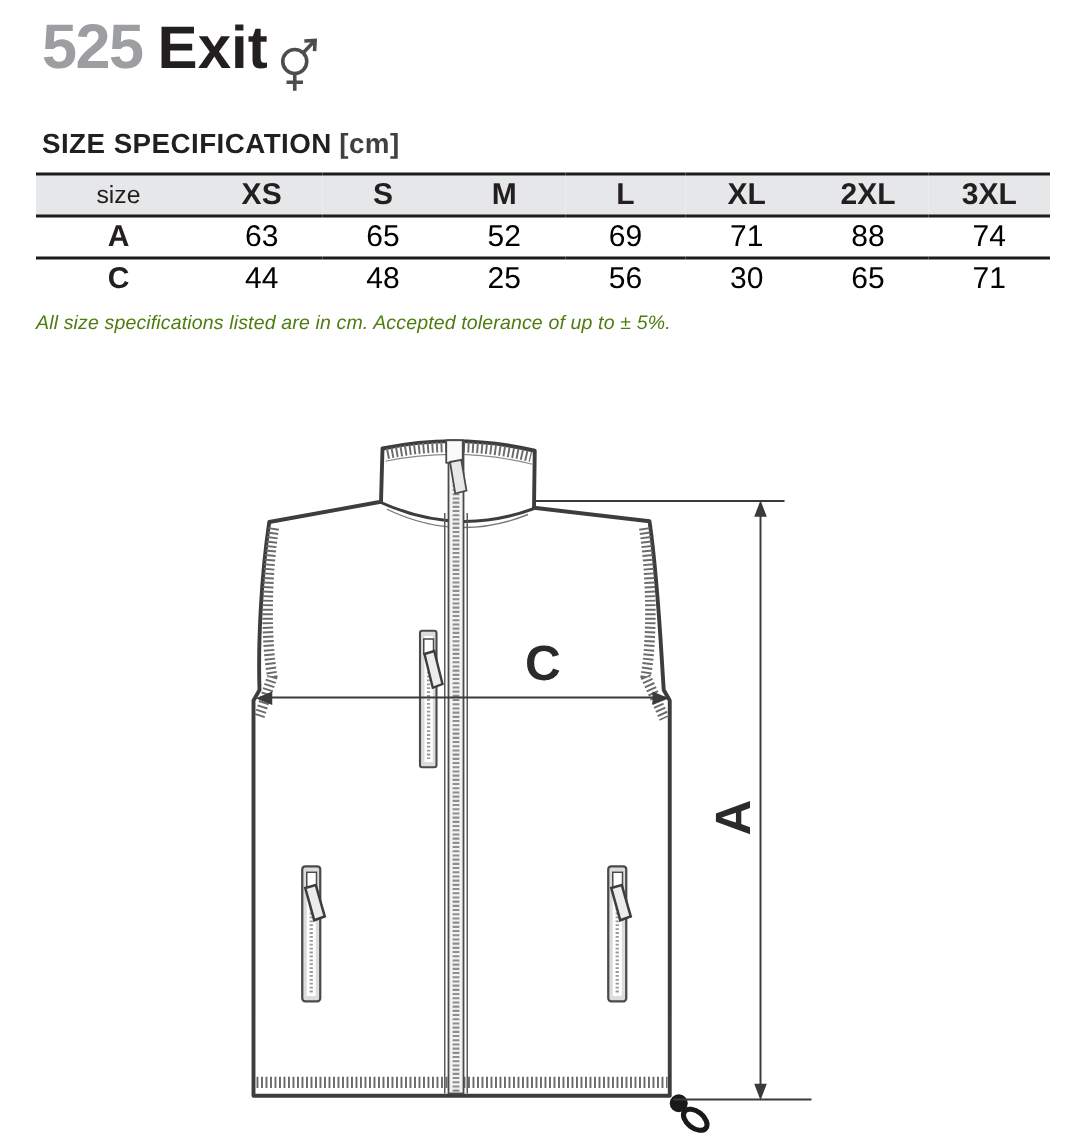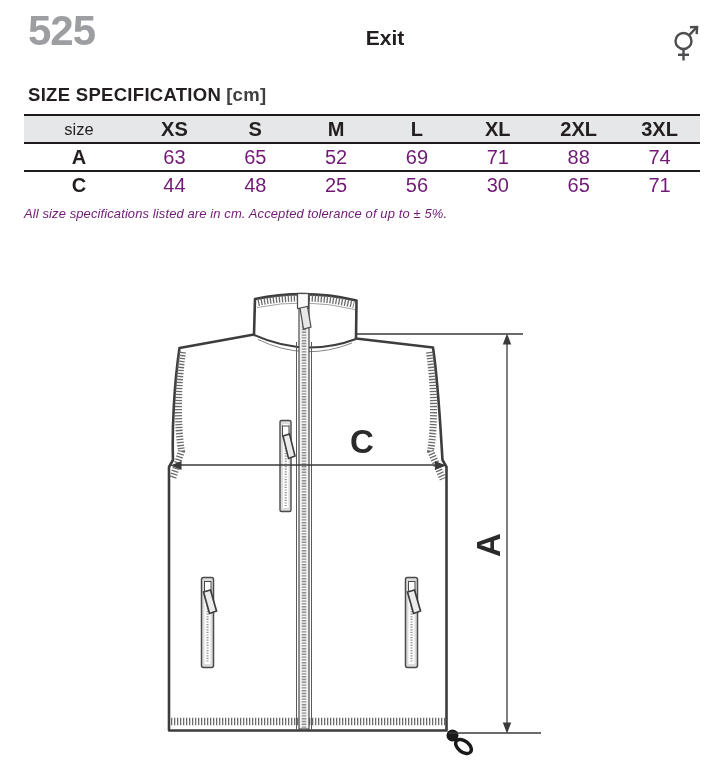--- a/index.html
+++ b/index.html
@@ -3,41 +3,41 @@
 <meta charset="utf-8">
 <style>
   html,body{margin:0;padding:0;}
   body{
     width:715px;height:765px;background:#ffffff;position:relative;overflow:hidden;
     font-family:"Liberation Sans","DejaVu Sans",sans-serif;color:#231f20;
     -webkit-font-smoothing:antialiased;
   }
   .page{padding:6px 15px 0 24px;}
   
-  .title-row{display:flex;align-items:baseline;margin:4px 0 0 4px;justify-content:space-between;}
+  .title-row{display:flex;align-items:baseline;margin:4px 0 0 4px;}
   .product-code{font-size:42px;font-weight:700;color:#9c9ea1;letter-spacing:-1px;line-height:1;}
-  .product-name{font-size:21px;font-weight:700;color:#231f20;margin-left:10px;line-height:1;}
+  .product-name{font-size:40px;font-weight:700;color:#231f20;margin-left:10px;line-height:1;}
   .gender-icon{margin-left:8px;position:relative;top:7px;align-self:flex-start;}
   
   .section-title{margin:24px 0 8px 4px;font-size:18.5px;font-weight:700;letter-spacing:.3px;}
   .section-unit{color:#404040;margin-left:5px;font-weight:700;}
   
   table.sizes{border-collapse:collapse;width:676px;table-layout:fixed;}
   table.sizes col.first{width:110px;}
   table.sizes th,table.sizes td{
     text-align:center;height:26px;padding:0;font-size:20px;vertical-align:middle;
   }
   table.sizes thead tr{background:#e6e7e8;border-top:2px solid #1d1b1c;border-bottom:2px solid #1d1b1c;margin-top:40px;}
   table.sizes thead th{font-weight:700;}
   table.sizes thead th.size-word{font-weight:400;font-size:16.5px;}
   table.sizes tbody tr.row-a{border-bottom:2px solid #1d1b1c;}
   table.sizes tbody th{font-weight:700;}
-  table.sizes tbody td{font-weight:400;color:#701a75;}
+  table.sizes tbody td{font-weight:400;color:#000000;}
   
-  .footnote{margin-top:8px;font-style:italic;font-size:13px;color:#701a75;letter-spacing:.1px;}
+  .footnote{margin-top:8px;font-style:italic;font-size:13px;color:#4d7c0f;letter-spacing:.1px;}
   
   .diagram-wrap{position:absolute;left:0;top:258px;width:715px;height:507px;}
   .diagram-wrap svg{display:block;}
   .dim-label{font-family:"Liberation Sans","DejaVu Sans",sans-serif;font-weight:700;font-size:33px;fill:#2a2a2a;}
 </style>
 </head>
 <body>
 
 <div class="page">
 

